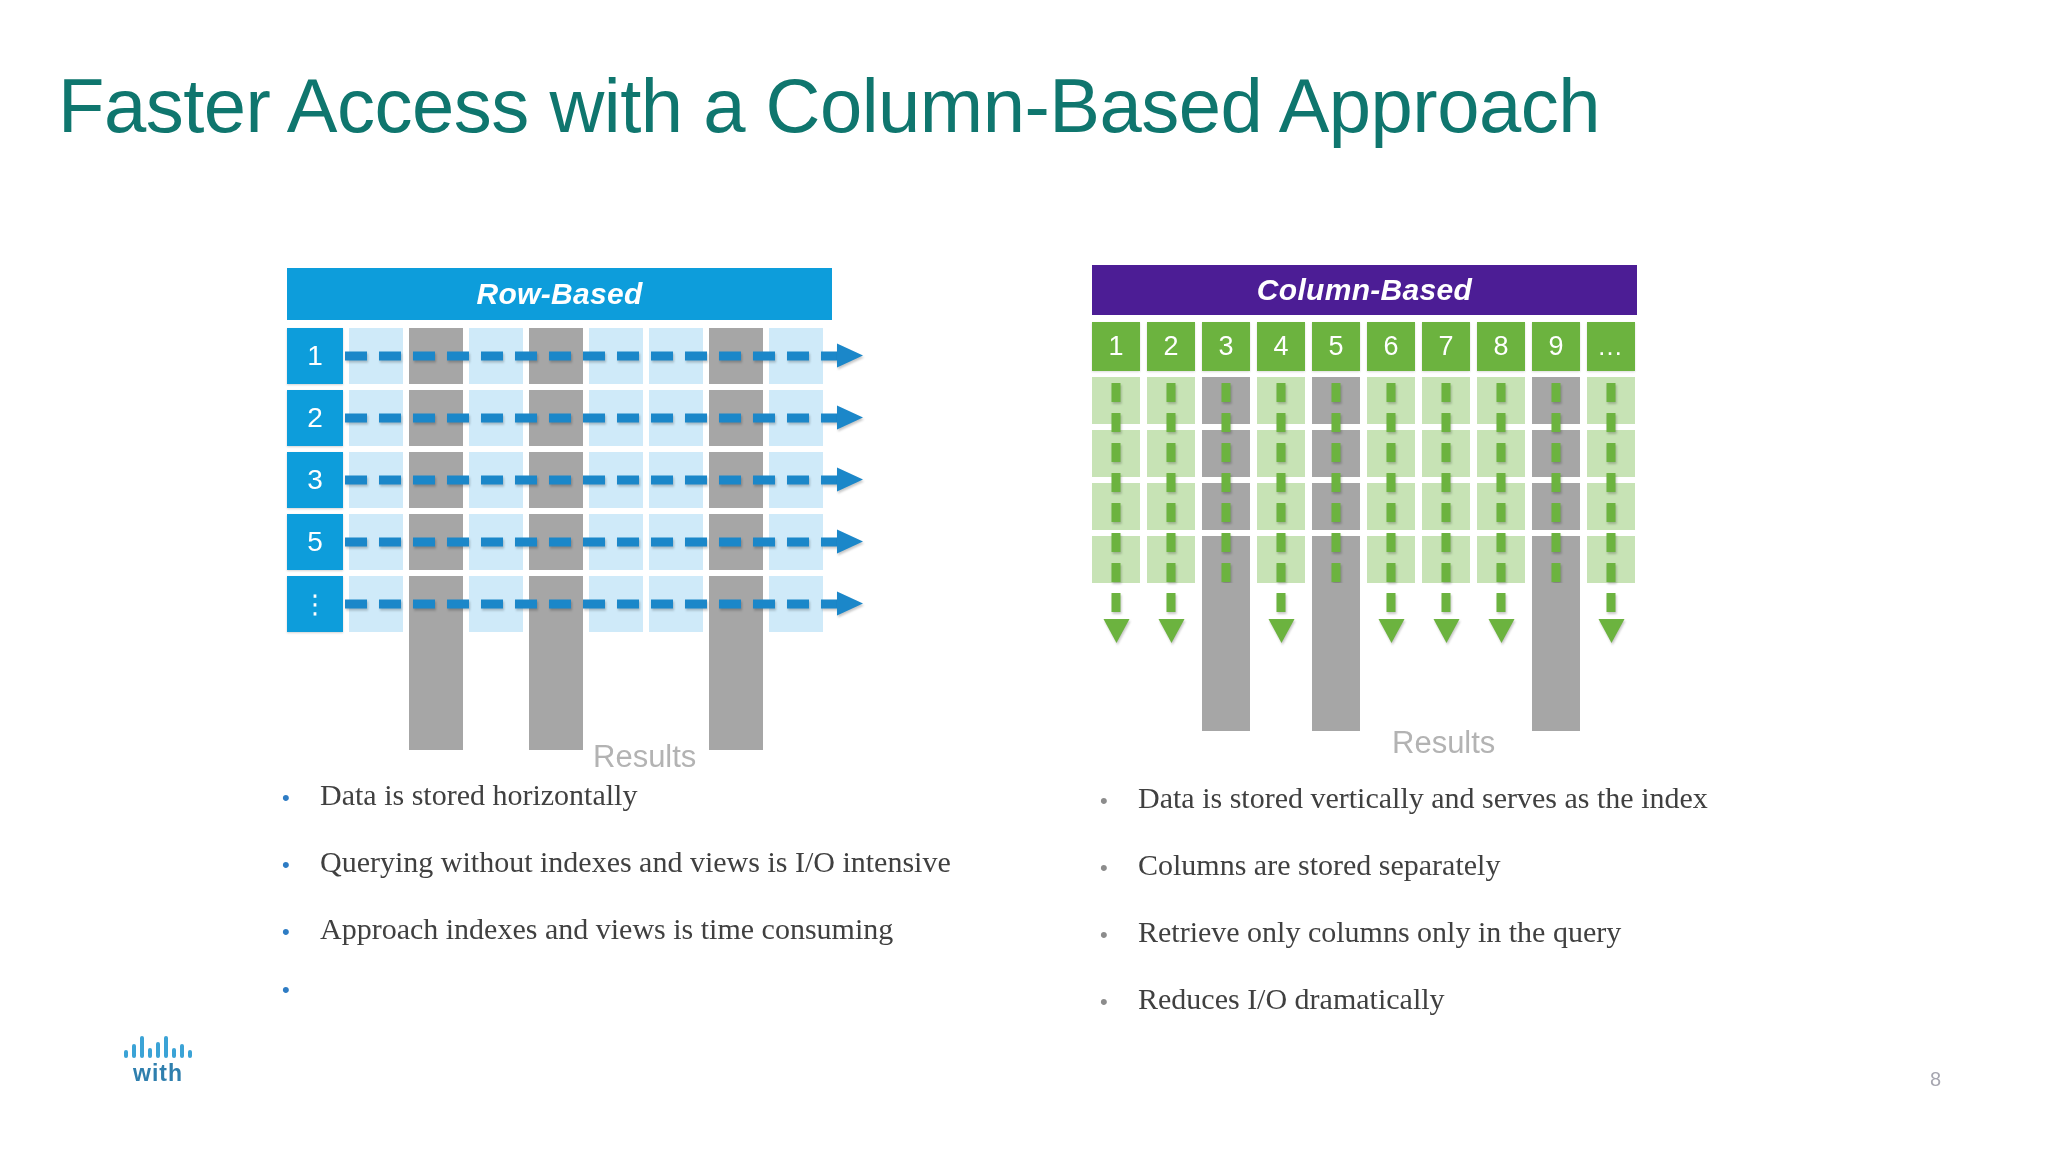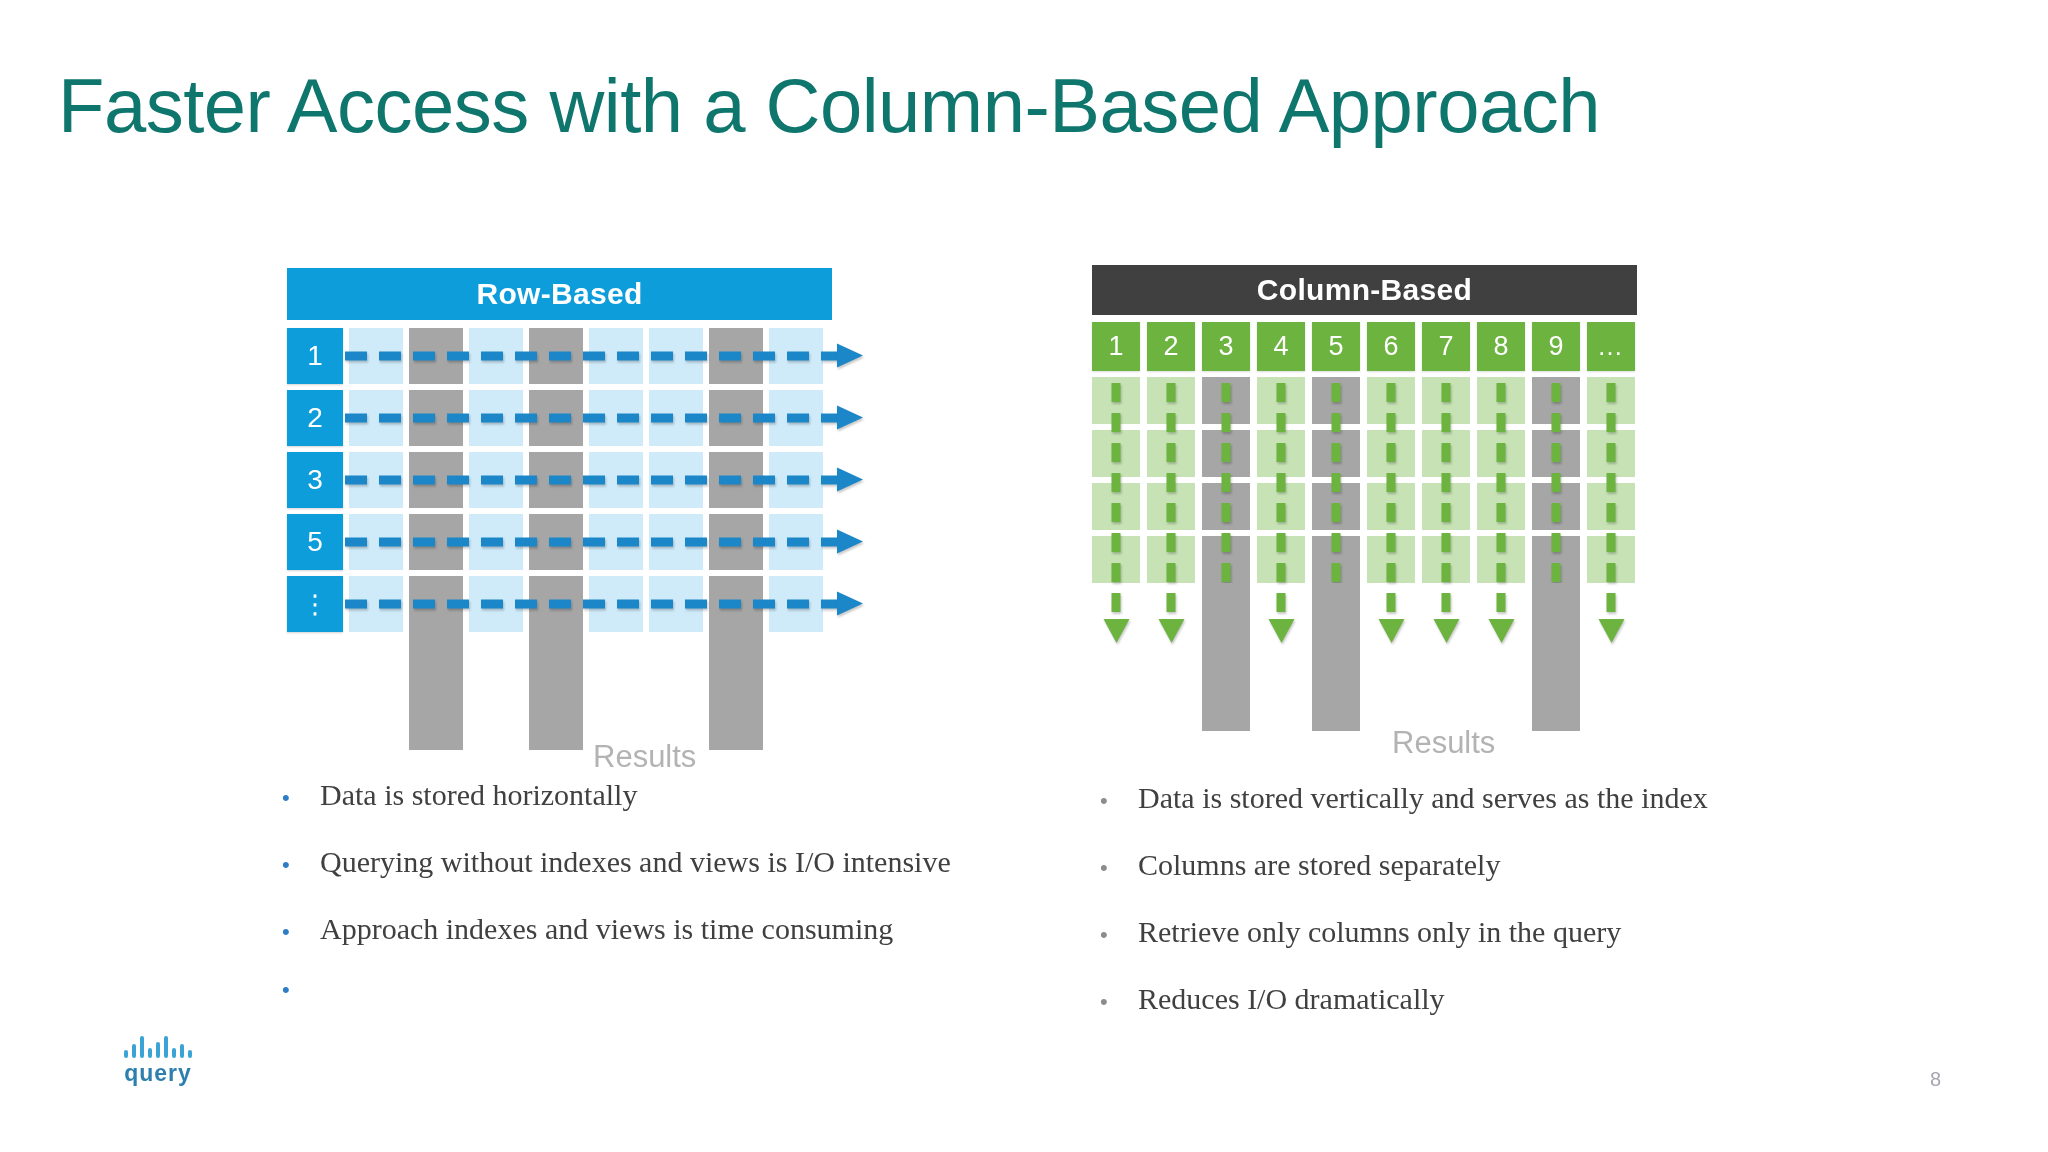--- a/index.html
+++ b/index.html
@@ -34,23 +34,24 @@
   
   .diagram-header {
     position: absolute;
     color: #ffffff;
     font-weight: bold;
     text-align: center;
     display: flex;
     align-items: center;
     justify-content: center;
     letter-spacing: 0.3px;
+    font-style: italic;
   }
   .header-blue { background: #0d9ddb; }
-  .header-green { background: #404040; }
+  .header-green { background: #4c1d95; }
 
   
   #row-based-panel {
     left: 287px;
     top: 268px;
     width: 545px;
     height: 400px;
   }
   #row-based-header {
     left: 0; top: 0;
@@ -556,16 +557,16 @@
     <span style="height:8px"></span>
     <span style="height:14px"></span>
     <span style="height:22px"></span>
     <span style="height:10px"></span>
     <span style="height:16px"></span>
     <span style="height:22px"></span>
     <span style="height:10px"></span>
     <span style="height:14px"></span>
     <span style="height:8px"></span>
   </div>
-  <div class="cisco-wordmark">query</div>
+  <div class="cisco-wordmark">with</div>
 </div>
 
 <div id="page-number">8</div>
 
 </body></html>

